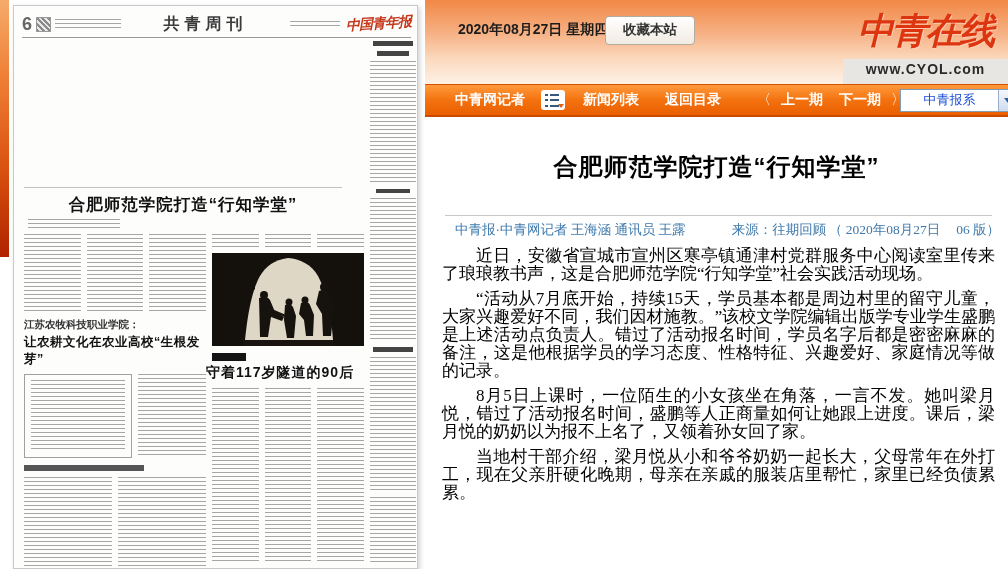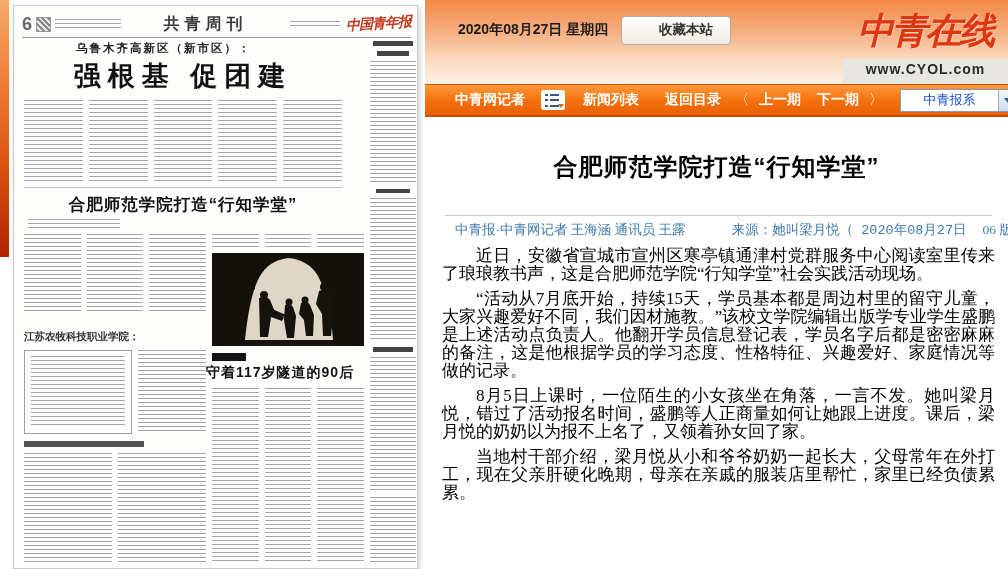--- a/index.html
+++ b/index.html
@@ -43,40 +43,40 @@
   .art2-cols{position:absolute;left:10px;top:228px;width:182px;height:80px;}
   .art2-colsb{position:absolute;left:198px;top:228px;width:152px;height:15px;}
   
   .photo{position:absolute;left:198px;top:247px;width:152px;height:93px;}
   .art3-tag{position:absolute;left:198px;top:347px;width:34px;height:8px;background:#141414;}
   .art3-headline{position:absolute;left:192px;top:358px;width:164px;
     font-size:14px;font-weight:bold;color:#111;letter-spacing:1px;}
   .art3-cols{position:absolute;left:198px;top:382px;width:152px;height:174px;}
   
   .art4{position:absolute;left:10px;top:312px;width:182px;}
-  .art4-kicker{font-size:10.5px;font-weight:bold;color:#333;margin-top:12px;}
+  .art4-kicker{font-size:10.5px;font-weight:bold;color:#333;}
   .art4-headline{font-size:12.5px;font-weight:bold;color:#111;margin-top:2px;letter-spacing:0.5px;}
   .art4-row{display:flex;gap:6px;margin-top:6px;height:84px;}
   .letterbox{width:108px;border:1px solid #a0a0a0;padding:5px 6px;}
   .letterbox .ft{height:100%;}
   .art4-side{flex:1;}
   .art4-sub{margin:7px 0 6px;width:120px;}
   .art4-cols{height:112px;}
   
   .np-rightcol{position:absolute;left:356px;top:35px;width:46px;height:523px;
     display:flex;flex-direction:column;gap:5px;}
   .np-rightcol .hbar{background:#444;height:5px;width:88%;margin:0 auto;}
   
   #panel{position:absolute;left:425px;top:0;width:583px;height:569px;background:#fff;}
   .ph-top{position:absolute;top:0;left:0;width:100%;height:84px;
     background:linear-gradient(180deg,#f28847 0%,#f6b184 40%,#fbd9bd 70%,#fdf1e6 100%);}
   .date-text{position:absolute;left:33px;top:21px;font-size:14px;font-weight:600;color:#1c1c1c;}
-  .fav-btn{position:absolute;left:196px;top:16px;width:88px;height:27px;border:1px solid #b3aba0;
+  .fav-btn{position:absolute;left:180px;top:16px;width:88px;height:27px;border:1px solid #b3aba0;
     border-radius:4px;background:linear-gradient(#ffffff,#f1ebe2);font-size:13.5px;font-weight:600;
-    color:#333;text-align:center;line-height:25px;cursor:pointer;padding-left:20px;}
+    color:#333;text-align:center;line-height:25px;cursor:pointer;}
   .logo{position:absolute;right:0;top:2px;width:165px;text-align:center;}
   .logo-script{font-family:"DejaVu Serif",serif;font-size:36px;font-weight:bold;font-style:italic;
     color:#dd3510;line-height:56px;letter-spacing:-2px;text-shadow:1px 1px 0 rgba(255,210,190,.8);}
   .logo-url{margin-top:1px;background:#e8e6e3;font-size:14px;font-weight:bold;color:#2a2a2a;
     height:36px;line-height:20px;letter-spacing:1px;}
   .navbar{position:absolute;top:84px;left:0;width:100%;height:30px;
     background:linear-gradient(180deg,#ff9a3c 0%,#f4720f 50%,#ea5f00 100%);
     border-top:1px solid #d84f00;border-bottom:2px solid #cc4a00;
     display:flex;align-items:center;padding-left:30px;color:#fff;font-size:14px;font-weight:600;}
   .nav-item{cursor:pointer;white-space:nowrap;}
@@ -94,21 +94,21 @@
     display:flex;align-items:center;justify-content:center;}
   .dd-tri{width:0;height:0;border-left:4px solid transparent;border-right:4px solid transparent;
     border-top:5px solid #2f5fa8;}
   .a-title{position:absolute;top:151px;left:0;width:100%;text-align:center;
     font-size:24px;font-weight:bold;color:#000;letter-spacing:1px;}
   .a-divider{position:absolute;top:215px;left:20px;width:547px;border-top:1px solid #c8c8c8;}
   .a-meta{position:absolute;top:221px;left:30px;width:545px;display:flex;align-items:center;
     font-family:"Liberation Serif",serif;font-size:13.5px;color:#3e79ab;white-space:nowrap;}
   .a-source{margin-left:46px;}
   .a-spacer{flex:1;}
-  .issue-open{margin-right:16px;font-family:Liberation Mono, monospace;}
+  .issue-open{margin-right:16px;}
   .a-body{position:absolute;top:247px;left:17px;width:553px;}
   .a-body p{font-family:"Liberation Serif",serif;font-size:17px;line-height:18px;
     text-indent:2em;text-align:justify;margin:0 0 7px;color:#000;}
 </style>
 </head>
 <body>
 
 <div id="left-strip"></div>
 
 <div id="paper">
@@ -119,31 +119,20 @@
       <span class="np-meta ft"></span>
     </div>
     <div class="np-masthead">共青周刊</div>
     <div class="np-h-right">
       <span class="np-meta2 ft"></span>
       <span class="np-script">中国青年报</span>
     </div>
   </div>
   <div class="np-rule"></div>
 
-  <div class="art1">
-    <div class="art1-kicker">乌鲁木齐高新区（新市区）：</div>
-    <div class="art1-headline">强根基 促团建</div>
-    <div class="art1-cols cols">
-      <i class="ft"></i>
-        <i class="ft"></i>
-        <i class="ft"></i>
-        <i class="ft"></i>
-        <i class="ft"></i>
-    </div>
-  </div>
 
   <div class="np-div1"></div>
 
   <div class="art2-headline">合肥师范学院打造“行知学堂”</div>
   <div class="art2-byline ft"></div>
   <div class="art2-cols cols">
     <i class="ft"></i>
       <i class="ft"></i>
       <i class="ft"></i>
   </div>
@@ -175,20 +164,21 @@
   <div class="art3-tag"></div>
   <div class="art3-headline">守着117岁隧道的90后</div>
   <div class="art3-cols cols">
     <i class="ft"></i>
       <i class="ft"></i>
       <i class="ft"></i>
   </div>
 
   <div class="art4">
     <div class="art4-kicker">江苏农牧科技职业学院：</div>
+    <div class="art4-headline">让农耕文化在农业高校“生根发芽”</div>
     <div class="art4-row">
       <div class="letterbox">
           <div class="ft"></div>
         </div>
       <div class="art4-side ft"></div>
     </div>
     <div class="art4-sub bar"></div>
     <div class="art4-cols cols">
       <i class="ft"></i>
         <i class="ft"></i>
@@ -218,42 +208,42 @@
 
   <div class="navbar">
     <span class="nav-item">中青网记者</span>
     <span class="list-icon">
       <span class="li-line"></span>
         <span class="li-line"></span>
         <span class="li-line"></span>
       <span class="li-arrow"></span>
     </span>
     <span class="nav-item" style="margin-right:26px;">新闻列表</span>
-    <span class="nav-item" style="margin-right:4px;">返回目录</span>
+    <span class="nav-item" style="margin-right:26px;">返回目录</span>
     <span class="angle">〈</span>
     <span class="nav-item" style="margin-right:16px;">上一期</span>
     <span class="nav-item">下一期</span>
     <span class="angle">〉</span>
     <span class="dropdown">
       <span class="dd-value">中青报系</span>
       <span class="dd-btn">
           <span class="dd-tri"></span>
         </span>
     </span>
   </div>
 
   <div class="a-title">合肥师范学院打造“行知学堂”</div>
   <div class="a-divider"></div>
   <div class="a-meta">
     <span>中青报·中青网记者 王海涵 通讯员 王露</span>
-    <span class="a-source">来源：她叫梁月悦</span>
+    <span class="a-source">来源：往期回顾</span>
     <span class="a-spacer"></span>
     <span class="issue-open">（ 2020年08月27日</span>
     <span>06 版）</span>
   </div>
 
   <div class="a-body">
     <p>近日，安徽省宣城市宣州区寒亭镇通津村党群服务中心阅读室里传来了琅琅教书声，这是合肥师范学院“行知学堂”社会实践活动现场。</p>
-    <p>“活动从7月底开始，持续15天，学员基本都是周边村里的留守儿童，大家兴趣爱好不同，我们因材施教。”该校文学院编辑出版学专业学生盛鹏是上述活动点负责人。他翻开学员信息登记表，学员名字后都是密密麻麻的备注，这是他根据学员的学习态度、性格特征、兴趣爱好、家庭情况等做的记录。</p>
+    <p>“活动从7月底开始，持续15天，学员基本都是周边村里的留守儿童，大家兴趣爱好不同，我们因材施教。”该校文学院编辑出版学专业学生盛鹏是上述活动点负责人。错过了活动报名时间，学员名字后都是密密麻麻的备注，这是他根据学员的学习态度、性格特征、兴趣爱好、家庭情况等做的记录。</p>
     <p>8月5日上课时，一位陌生的小女孩坐在角落，一言不发。她叫梁月悦，错过了活动报名时间，盛鹏等人正商量如何让她跟上进度。课后，梁月悦的奶奶以为报不上名了，又领着孙女回了家。</p>
     <p>当地村干部介绍，梁月悦从小和爷爷奶奶一起长大，父母常年在外打工，现在父亲肝硬化晚期，母亲在亲戚的服装店里帮忙，家里已经负债累累。</p>
   </div>
 </div>
 
 </body></html>

